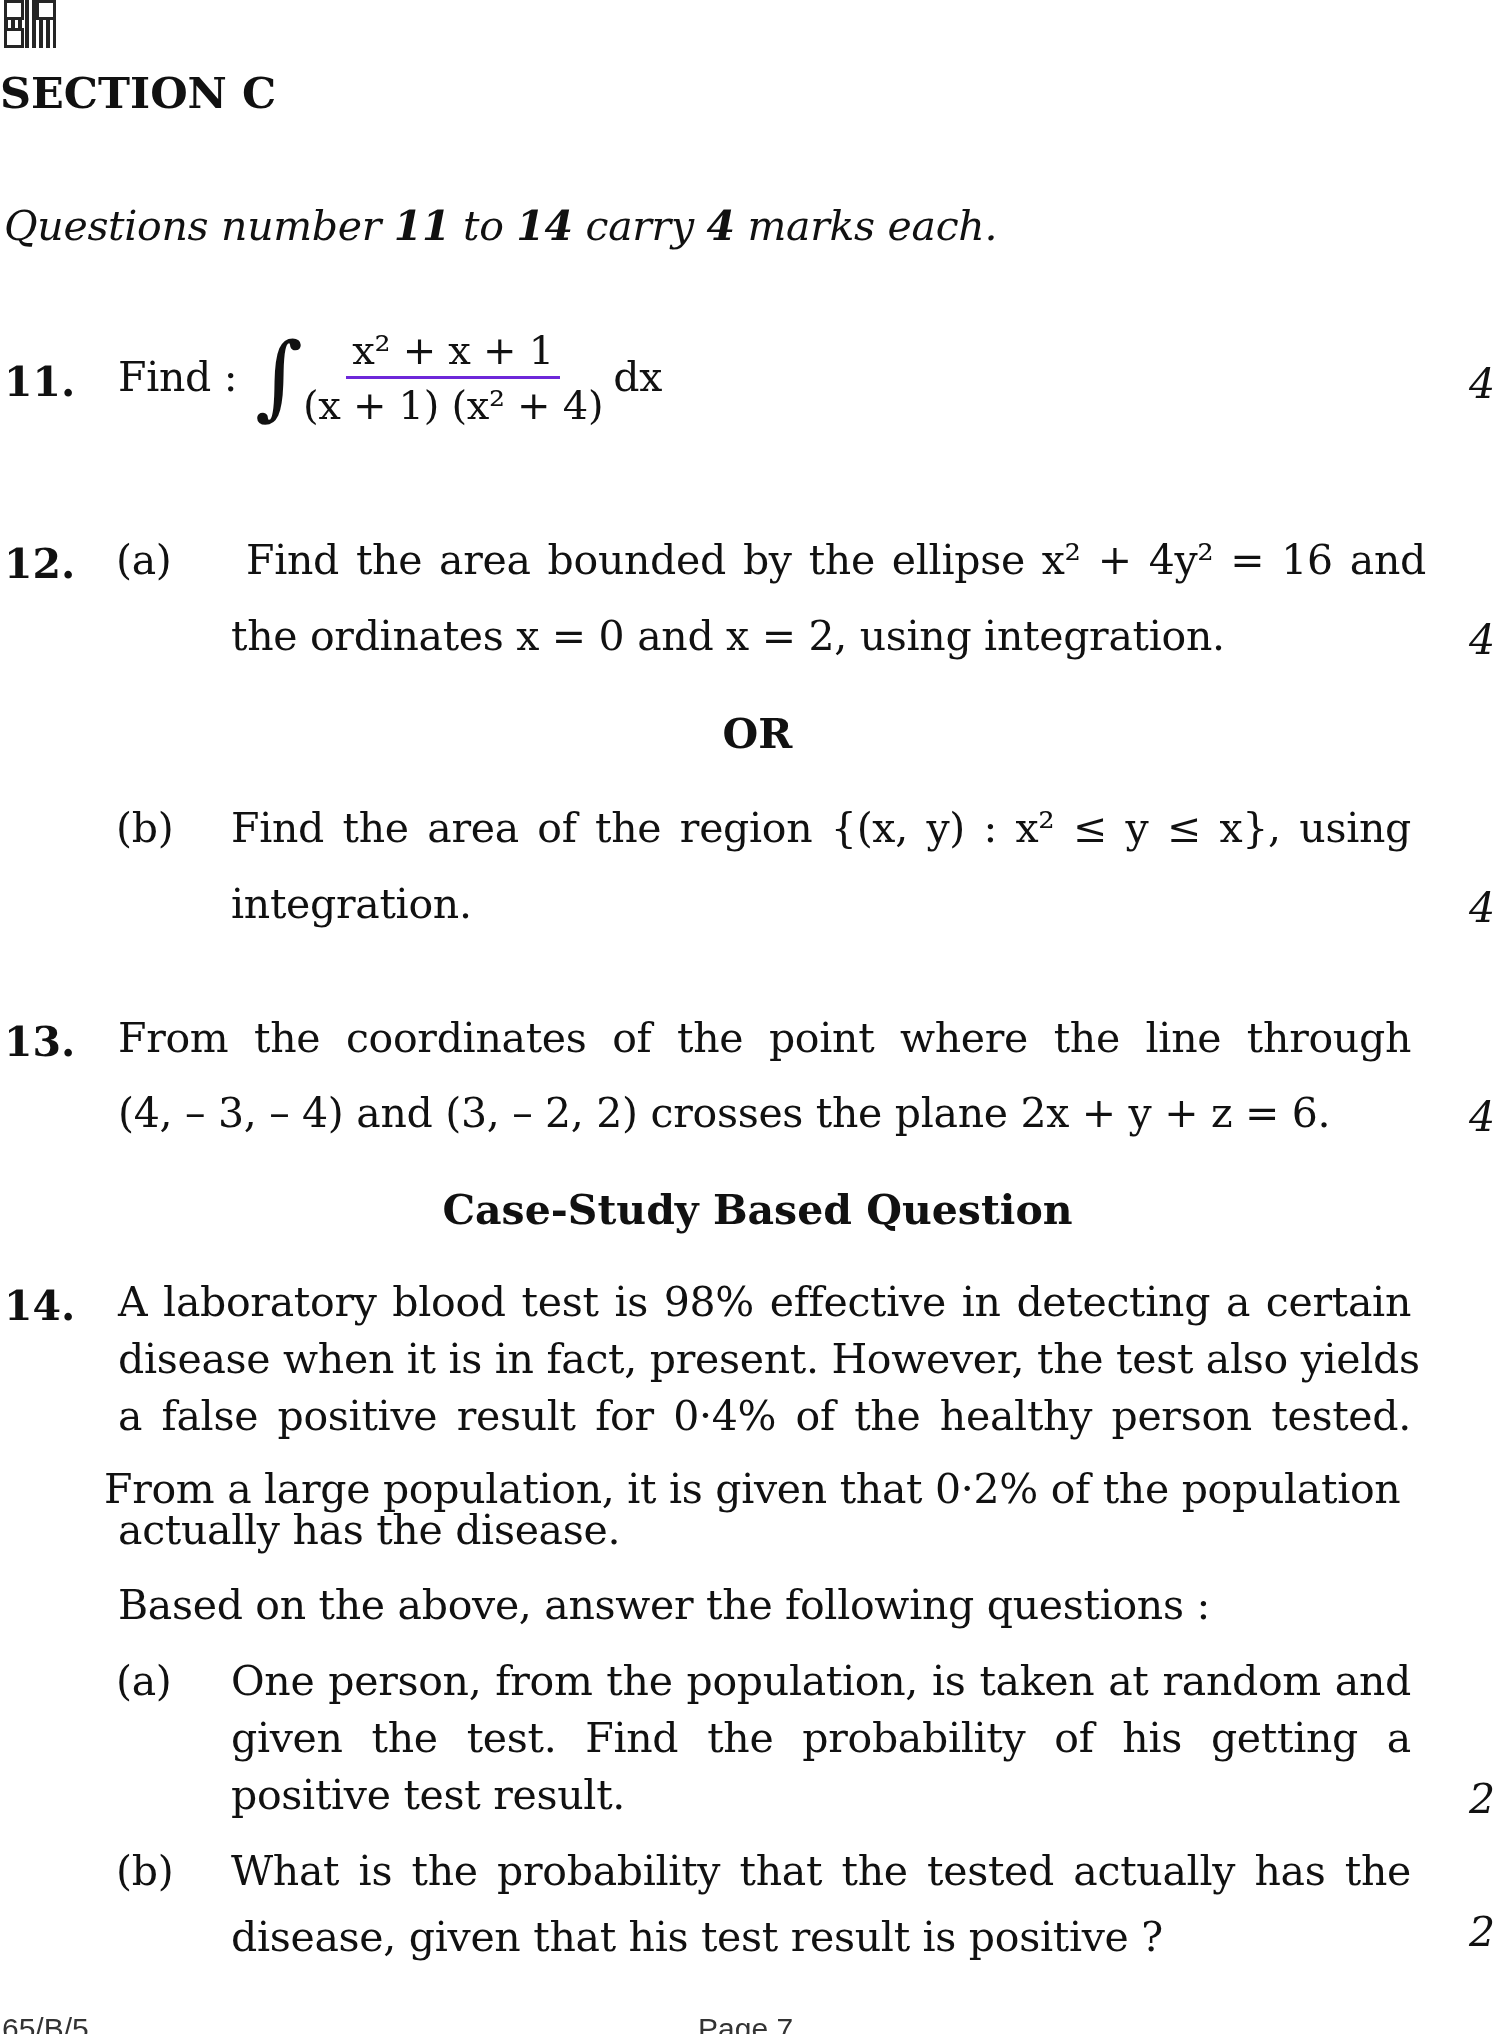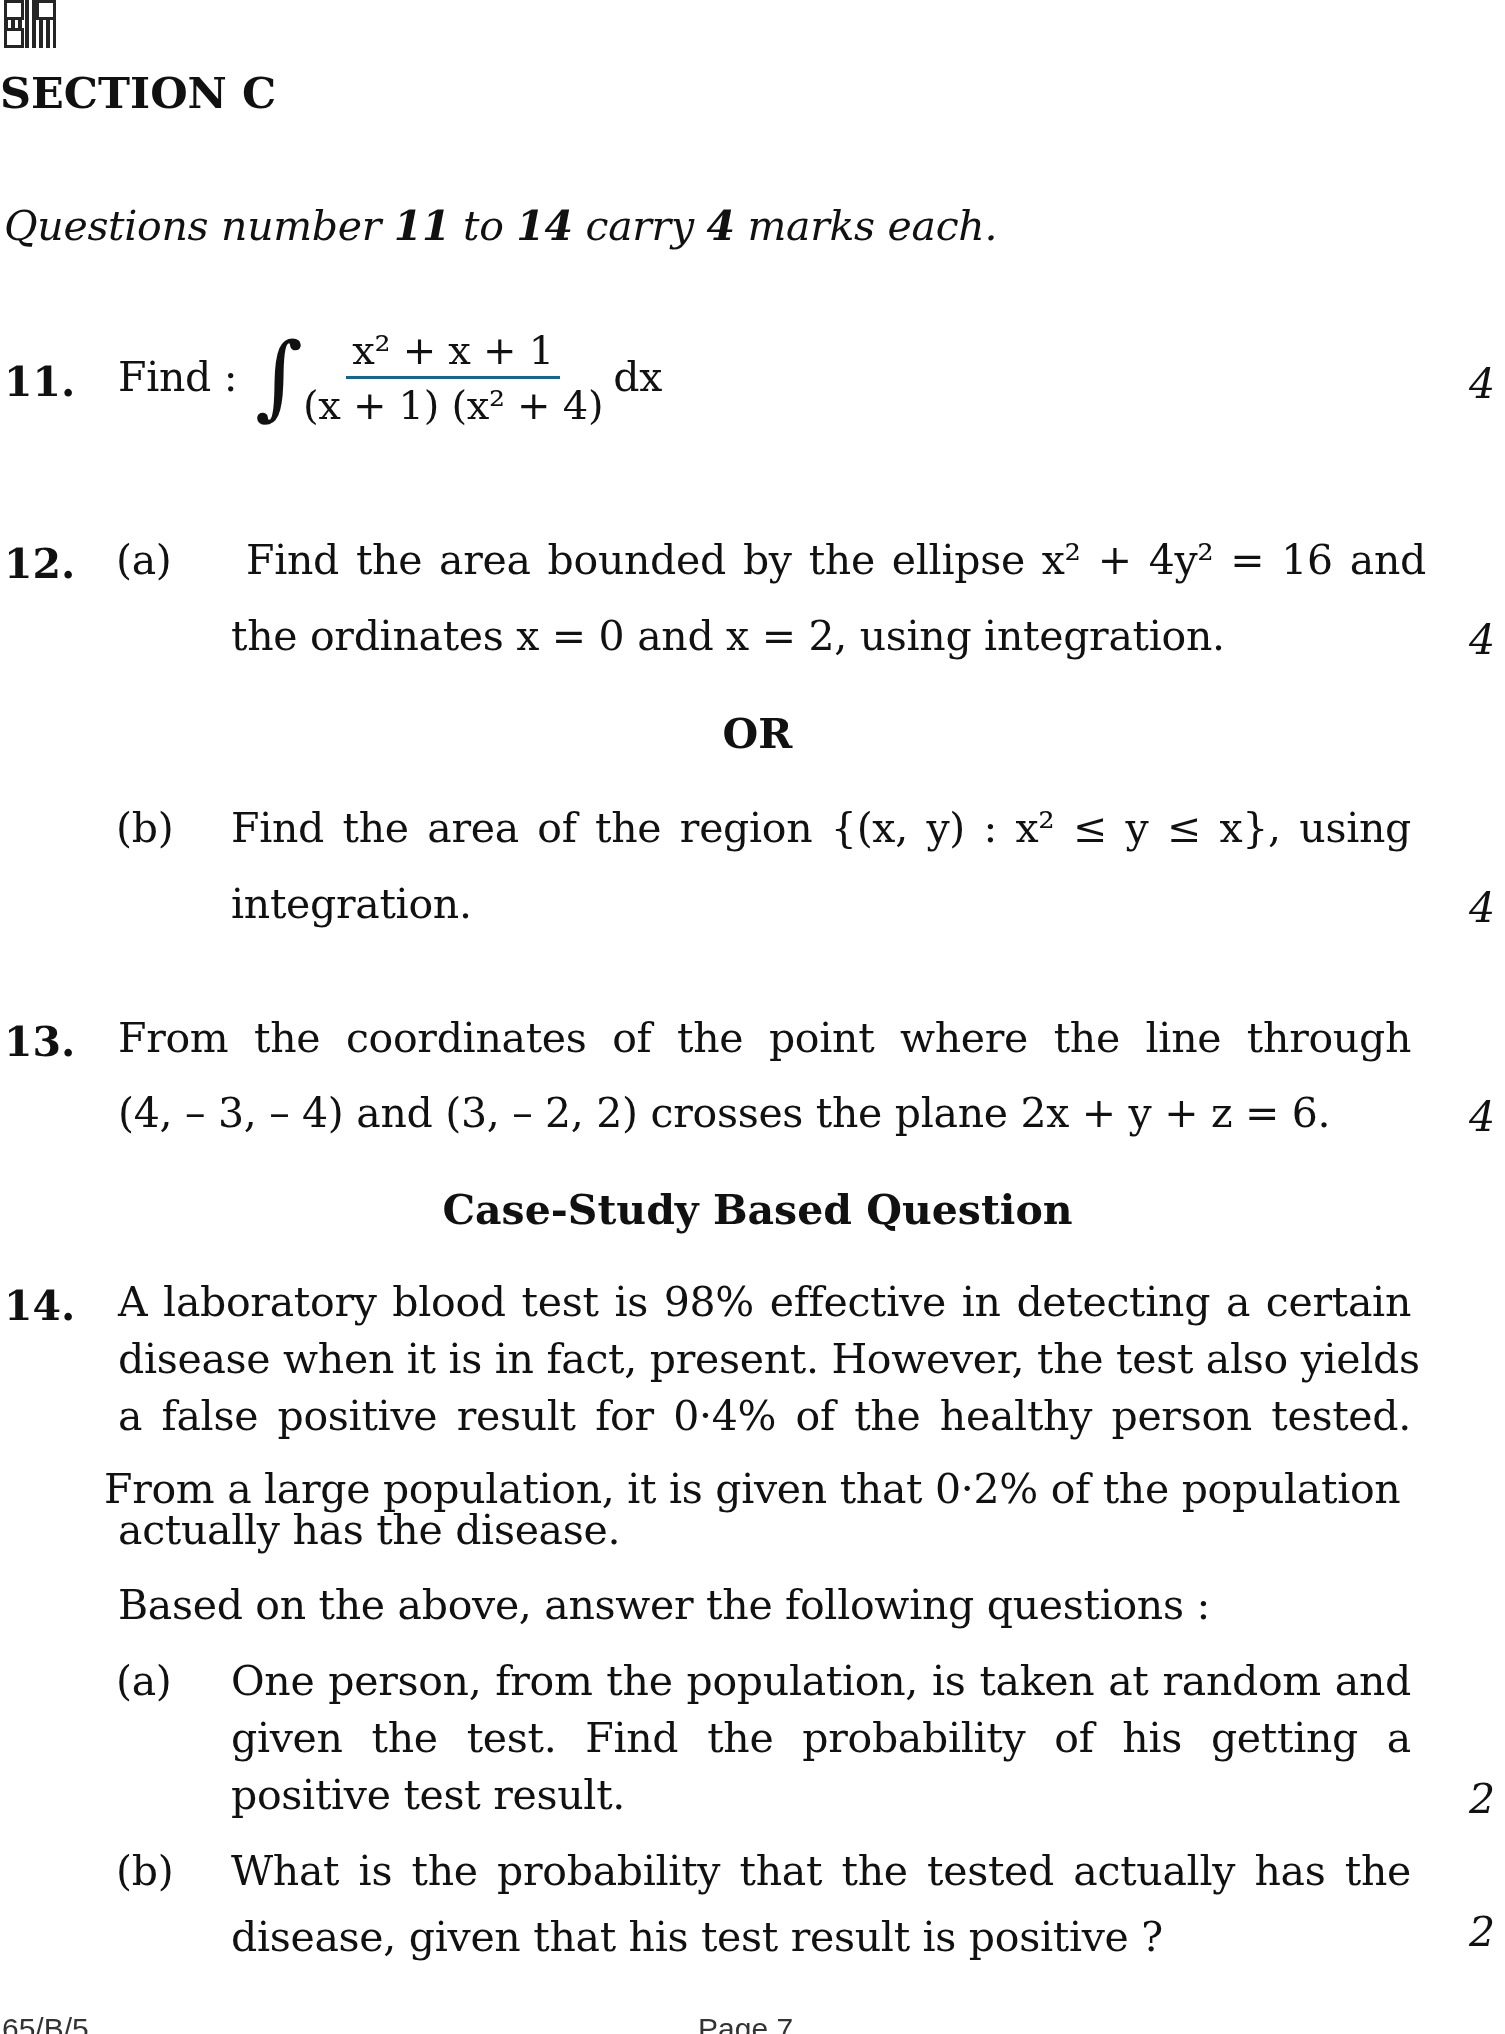--- a/index.html
+++ b/index.html
@@ -17,21 +17,21 @@
   .just { text-align: justify; text-align-last: justify; width: 1295px; }
   .qr {
     left: 4px; top: 0; width: 52px; height: 48px;
     background:
       repeating-linear-gradient(90deg, #000 0 4px, #fff 4px 7px),
       #fff;
     opacity: 0.85;
   }
   .qr-inner { position: absolute; width: 14px; height: 14px; border: 3px solid #000; background: #fff; }
   .frac { display: inline-flex; flex-direction: column; align-items: center; vertical-align: middle; font-size: 40px; }
-  .frac .num { padding: 0 6px 6px 6px; border-bottom: 3px solid #0369a1; }
+  .frac .num { padding: 0 6px 6px 6px; border-bottom: 3px solid #6d28d9; }
   .frac .den { padding-top: 6px; }
   .integral { font-size: 92px; vertical-align: middle; line-height: 1; font-family: "DejaVu Serif", serif; }
   .footer { font-family: "Liberation Sans", sans-serif; font-size: 30px; color: #333; }
 </style>
 </head>
 <body>
 
 <div class="abs qr">
   <div class="qr-inner" style="left:0;top:0;"></div>
   <div class="qr-inner" style="left:0;top:28px;"></div>

